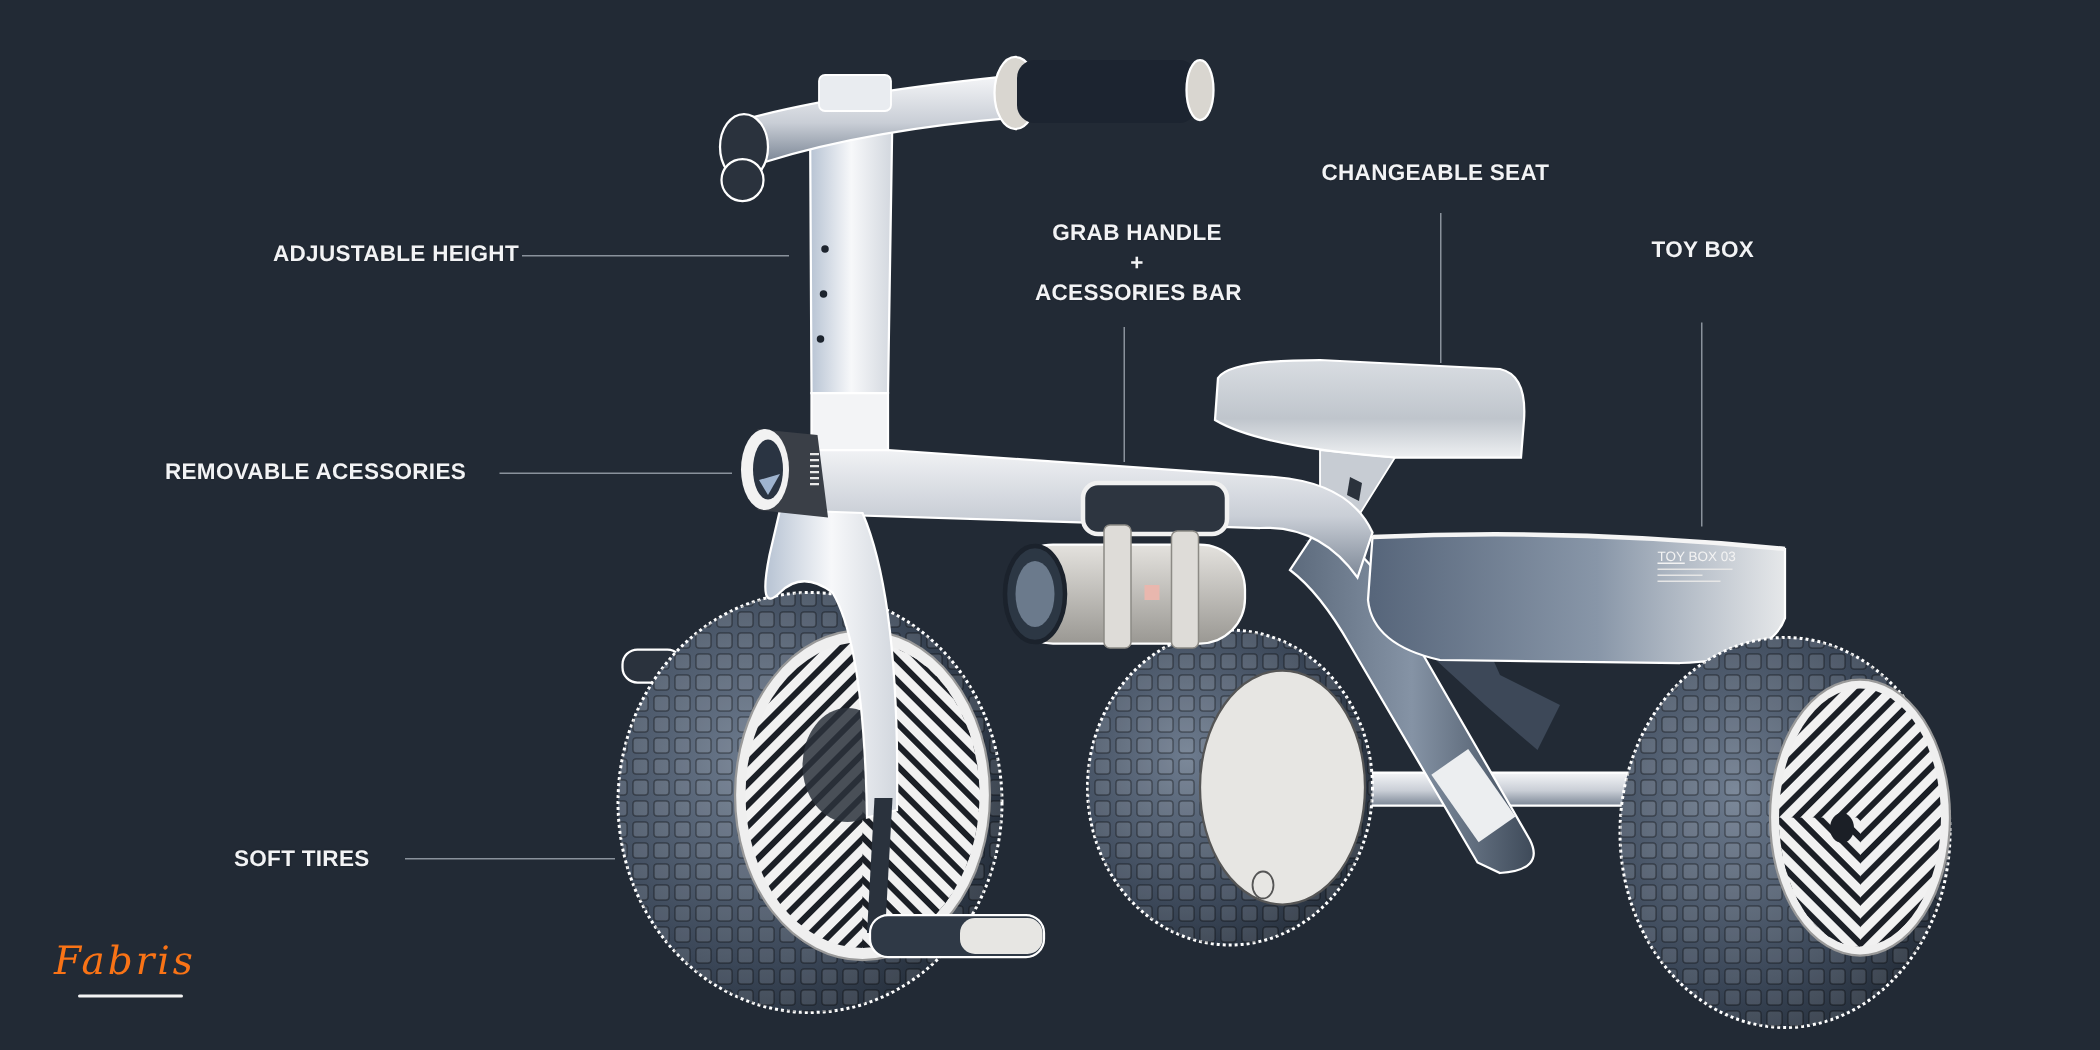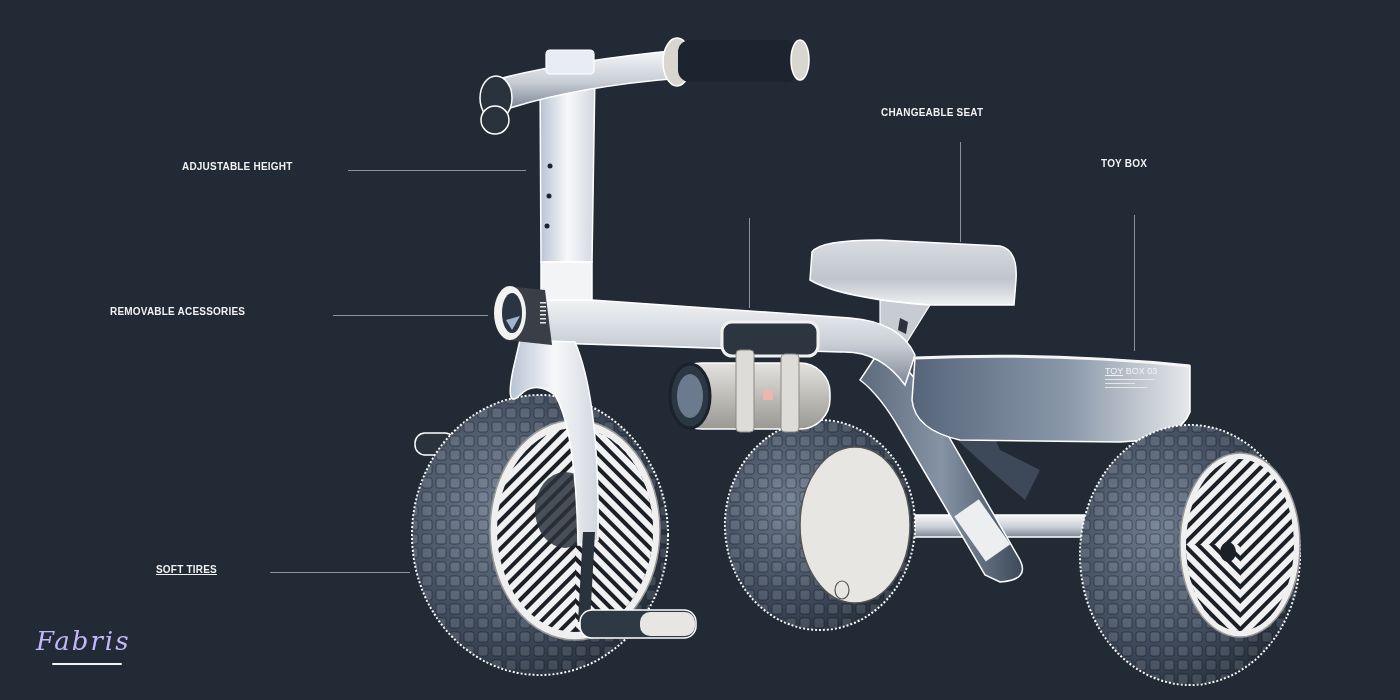--- a/index.html
+++ b/index.html
@@ -5,29 +5,29 @@
   html, body { margin:0; padding:0; }
   body {
     width:1400px; height:700px; overflow:hidden;
     background:#222a35;
     font-family:"Liberation Sans", sans-serif;
     position:relative;
   }
   .stage { position:absolute; left:0; top:0; width:1400px; height:700px; }
   .label {
     position:absolute; color:#f2f3f5; font-weight:bold;
-    font-size:10px; letter-spacing:0.2px; white-space:nowrap;
+    font-size:15px; letter-spacing:0.2px; white-space:nowrap;
     text-shadow:0 0 1px rgba(0,0,0,0.4);
   }
   .label.center { text-align:center; line-height:20px; }
   .leader-h { position:absolute; height:1px; background:#8a929c; }
   .leader-v { position:absolute; width:1px; background:#8a929c; }
   .signature {
     position:absolute; left:36px; top:626px;
-    color:#c4b5fd; font-family:"DejaVu Serif", serif; font-style:italic;
+    color:#f97316; font-family:"DejaVu Serif", serif; font-style:italic;
     font-size:26px; letter-spacing:2px;
   }
   svg.render { position:absolute; left:0; top:0; }
 </style>
 </head>
 <body>
 
 <div class="stage">
 
   <svg class="render" width="1400" height="700" viewBox="0 0 1400 700">
@@ -184,26 +184,31 @@
       <div style="height:1px; background:#e6e6e6; margin:3px 0; width:42px;"></div>
     </div>
   </div>
 
   <div class="label" style="left:182px; top:161px;text-align:right;">ADJUSTABLE HEIGHT</div>
   <div class="leader-h" style="left:348px; top:170px; width:178px;"></div>
 
   <div class="label" style="left:110px; top:306px;">REMOVABLE ACESSORIES</div>
   <div class="leader-h" style="left:333px; top:315px; width:155px;"></div>
 
+  <div class="label center" style="left:690px; top:146px; width:136px;">
+    <div>GRAB HANDLE</div>
+    <div>+</div>
+    <div>ACESSORIES BAR</div>
+  </div>
   <div class="leader-v" style="left:749px; top:218px; height:90px;"></div>
 
   <div class="label" style="left:881px; top:107px;">CHANGEABLE SEAT</div>
   <div class="leader-v" style="left:960px; top:142px; height:100px;"></div>
 
   <div class="label" style="left:1101px; top:158px;text-align:right;">TOY BOX</div>
   <div class="leader-v" style="left:1134px; top:215px; height:136px;"></div>
 
-  <div class="label" style="left:156px; top:564px;text-decoration:underline;">SOFT TIRES</div>
+  <div class="label" style="left:156px; top:564px;">SOFT TIRES</div>
   <div class="leader-h" style="left:270px; top:572px; width:140px;"></div>
 
   <div class="signature">Fabris</div>
   <div style="position:absolute; left:52px; top:663px; width:70px; height:2px; background:#f4f4f4; border-radius:1px;"></div>
 </div>
 
 </body></html>

